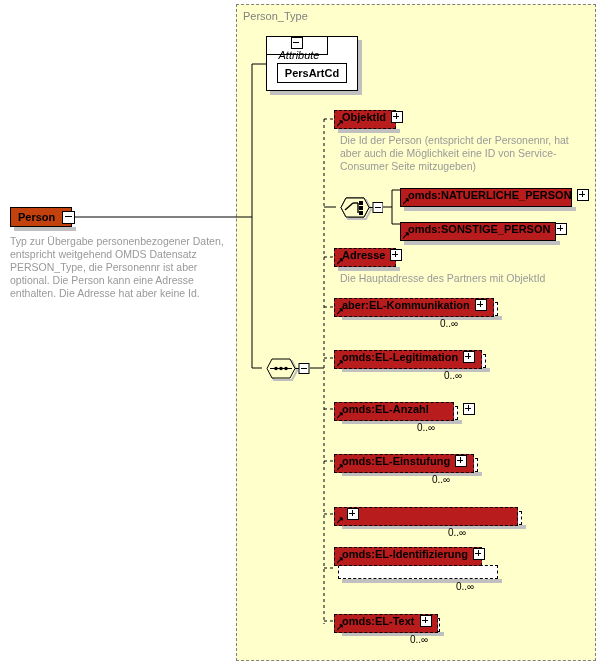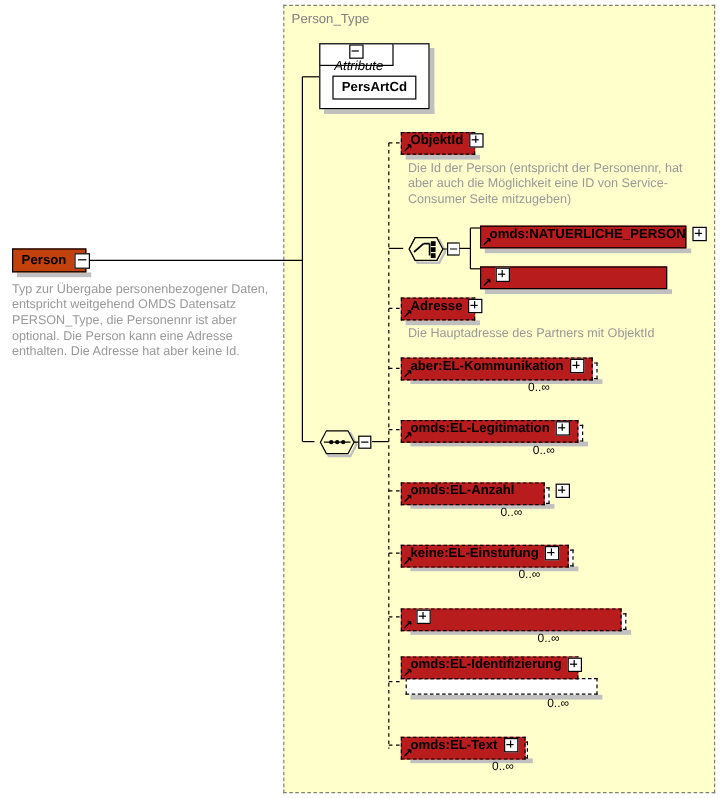--- a/index.html
+++ b/index.html
@@ -344,20 +344,21 @@
     </svg>
   <span>omds:NATUERLICHE_PERSON</span>
   <span class="toggle plus"></span>
 </div>
 
 <div class="shadow" style="left:404px;top:241px;width:156px;height:4px;"></div>
 <div class="node solid" style="left:400px;top:222px;width:156px;">
   <svg class="refarrow" viewBox="0 0 8 8">
       <path d="M0 7 L6 1 M6 1 L3 1 M6 1 L6 4" stroke="#000" stroke-width="1.3" fill="none"></path>
     </svg>
+  <span>omds:SONSTIGE_PERSON</span>
   <span class="toggle plus"></span>
 </div>
 
 <div class="shadow" style="left:338px;top:267px;width:62px;height:4px;"></div>
 <div class="node dashed" style="left:334px;top:248px;width:62px;">
   <svg class="refarrow" viewBox="0 0 8 8">
       <path d="M0 7 L6 1 M6 1 L3 1 M6 1 L6 4" stroke="#000" stroke-width="1.3" fill="none"></path>
     </svg>
   <span>Adresse</span>
   <span class="toggle plus"></span>
@@ -396,21 +397,21 @@
   <span class="toggle plus"></span>
 </div>
 <div class="occ" style="left:417px;top:422px;">0..∞</div>
 
 <div class="shadow" style="left:342px;top:472px;width:140px;height:4px;"></div>
 <div class="many-back" style="left:338px;top:458px;width:140px;height:14px;"></div>
 <div class="node dashed" style="left:334px;top:454px;width:140px;">
   <svg class="refarrow" viewBox="0 0 8 8">
       <path d="M0 7 L6 1 M6 1 L3 1 M6 1 L6 4" stroke="#000" stroke-width="1.3" fill="none"></path>
     </svg>
-  <span>keine:EL-Einstufung</span>
+  <span>omds:EL-Einstufung</span>
   <span class="toggle plus"></span>
 </div>
 <div class="occ" style="left:432px;top:474px;">0..∞</div>
 
 <div class="shadow" style="left:342px;top:525px;width:184px;height:4px;"></div>
 <div class="many-back" style="left:338px;top:511px;width:184px;height:14px;"></div>
 <div class="node dashed" style="left:334px;top:507px;width:184px;">
   <svg class="refarrow" viewBox="0 0 8 8">
       <path d="M0 7 L6 1 M6 1 L3 1 M6 1 L6 4" stroke="#000" stroke-width="1.3" fill="none"></path>
     </svg>

